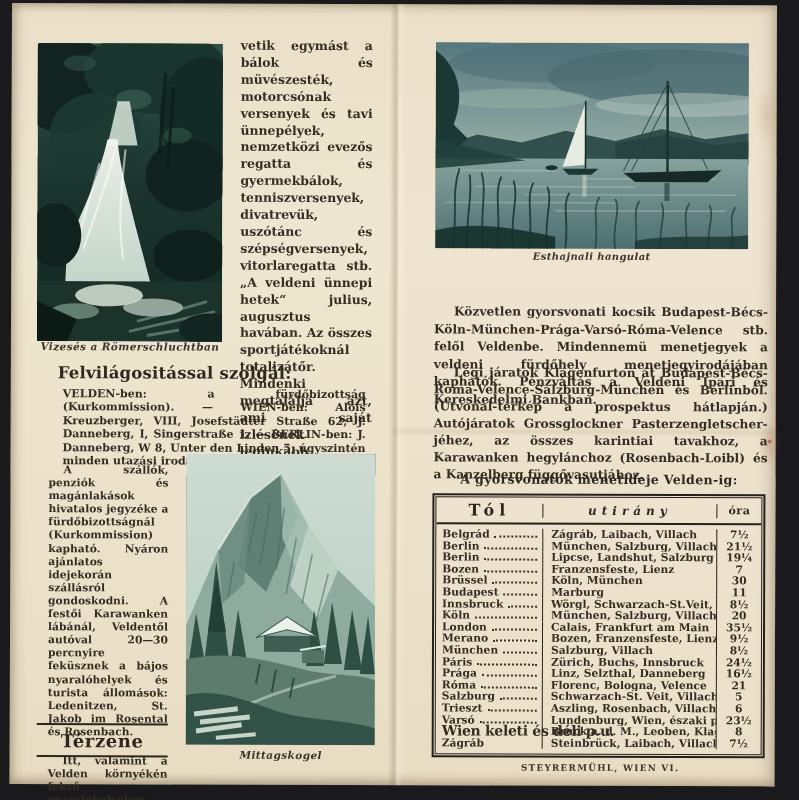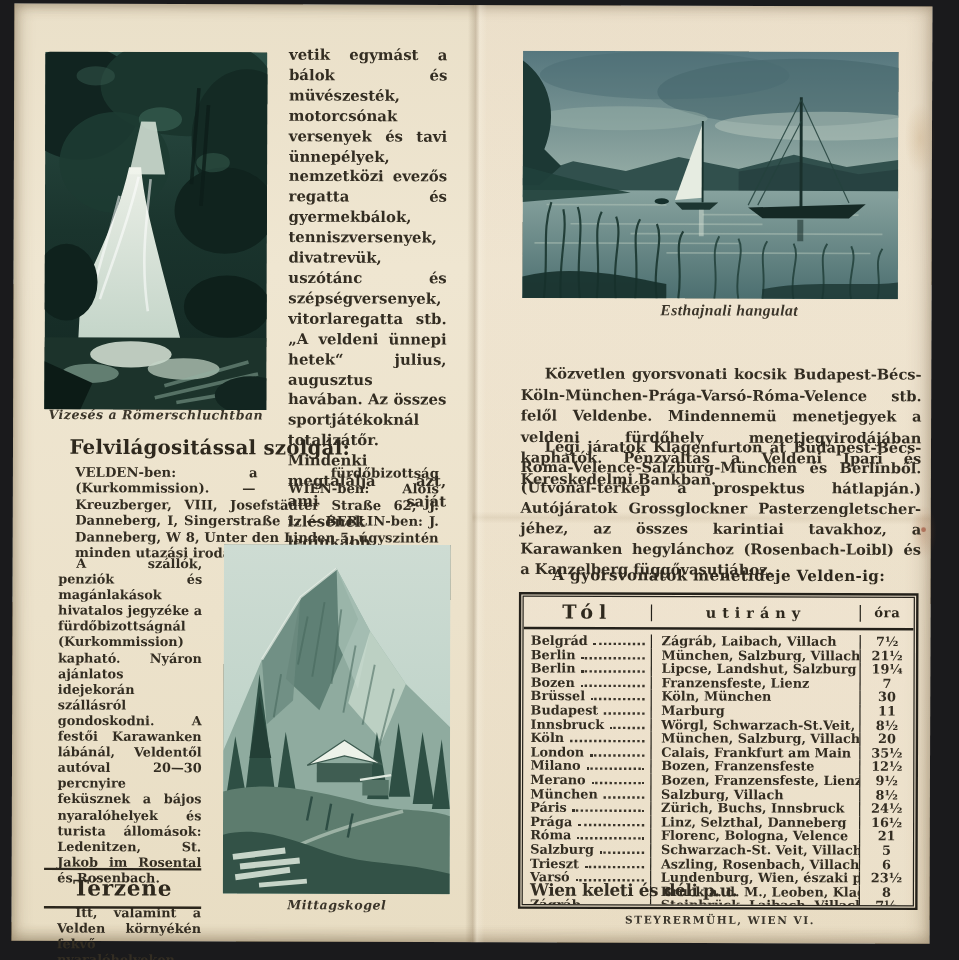--- a/index.html
+++ b/index.html
@@ -42,39 +42,39 @@
   .info-h{position:absolute;left:47px;top:360px;font-size:16.5px;font-weight:700;color:#2e281d;letter-spacing:.2px;}
   .info-p{position:absolute;left:52px;top:384px;width:303px;font-size:11px;line-height:13.4px;}
   .col2{position:absolute;left:22px;top:444px;width:152px;font-size:10.7px;line-height:13.1px;}
   .col2 p{margin:16px;text-indent:15px;}
   .terzene{position:absolute;left:27px;top:720px;width:131px;text-align:center;}
   .terzene .rule{height:2px;background:#2b261c;}
   .terzene .lbl{font-size:18px;font-weight:700;color:#2e281d;letter-spacing:.6px;padding:5px 0 4px;}
   .cap2{position:absolute;left:176px;top:745px;width:190px;}
 
   
-  .capR{position:absolute;left:440px;top:246px;width:313px;font-size:13px;font-family:Liberation Serif, serif;}
+  .capR{position:absolute;left:424px;top:246px;width:313px;font-size:10px;}
   .para1{position:absolute;left:423px;top:299px;width:334px;font-size:12.2px;line-height:17.6px;text-indent:20px;}
   .para2{position:absolute;left:423px;top:360px;width:334px;font-size:12.2px;line-height:17px;text-indent:20px;}
   .tbl-title{position:absolute;left:422px;top:467px;width:333px;text-align:center;
              font-size:12.6px;font-weight:700;color:#2e281d;letter-spacing:.3px;}
   .timetable{position:absolute;left:422px;top:489px;width:333px;height:264px;
              border:2.5px solid #24211a;box-sizing:border-box;background:rgba(255,250,235,.12);}
   .tt-inner{position:absolute;left:1px;top:1px;right:1px;bottom:1px;border:1px solid #24211a;
             display:flex;flex-direction:column;overflow:hidden;}
   .t-head{display:flex;height:25px;border-bottom:2.5px solid #24211a;
           font-weight:700;color:#2e281d;align-items:center;flex:none;}
   .t-row{display:flex;height:11.6px;line-height:11.8px;font-size:10.7px;font-weight:700;color:#332d22;}
   .t-rows{padding-top:4px;}
   .t-from{width:106px;display:flex;align-items:baseline;padding-left:6px;box-sizing:border-box;}
   .t-route{flex:1;border-left:1.5px solid #24211a;border-right:1.5px solid #24211a;
            padding-left:8px;box-sizing:border-box;white-space:nowrap;overflow:hidden;}
   .t-hours{width:44px;text-align:center;flex:none;}
   .th-from{font-size:16px;letter-spacing:5px;text-align:center;padding-left:0;justify-content:center;display:flex;}
-  .th-route{font-size:12px;letter-spacing:5px;text-align:center;padding-left:0;}
+  .th-route{font-size:12px;letter-spacing:5px;text-align:center;padding-left:0;font-style:italic;}
   .th-hours{font-size:11px;letter-spacing:.5px;}
   .city{white-space:nowrap;}
   .city.long{font-size:14px;letter-spacing:-.3px;}
   .leader{flex:1;border-bottom:2px dotted #3a342a;margin:0 5px 2px 5px;min-width:0;}
   .publisher{position:absolute;left:424px;top:758px;width:333px;text-align:center;
              font-size:8.8px;font-weight:700;letter-spacing:1.3px;color:#3a352b;}
 </style>
 </head>
 <body>
 
@@ -304,28 +304,20 @@
             <div class="t-row">
               <div class="t-from">
                 <span class="city">London</span>
                 <span class="leader"></span>
               </div>
               <div class="t-route">Calais, Frankfurt am Main</div>
               <div class="t-hours">35½</div>
             </div>
             <div class="t-row">
               <div class="t-from">
-                <span class="city">Milano</span>
-                <span class="leader"></span>
-              </div>
-              <div class="t-route">Bozen, Franzensfeste</div>
-              <div class="t-hours">12½</div>
-            </div>
-            <div class="t-row">
-              <div class="t-from">
                 <span class="city">Merano</span>
                 <span class="leader"></span>
               </div>
               <div class="t-route">Bozen, Franzensfeste, Lienz</div>
               <div class="t-hours">9½</div>
             </div>
             <div class="t-row">
               <div class="t-from">
                 <span class="city">München</span>
                 <span class="leader"></span>

